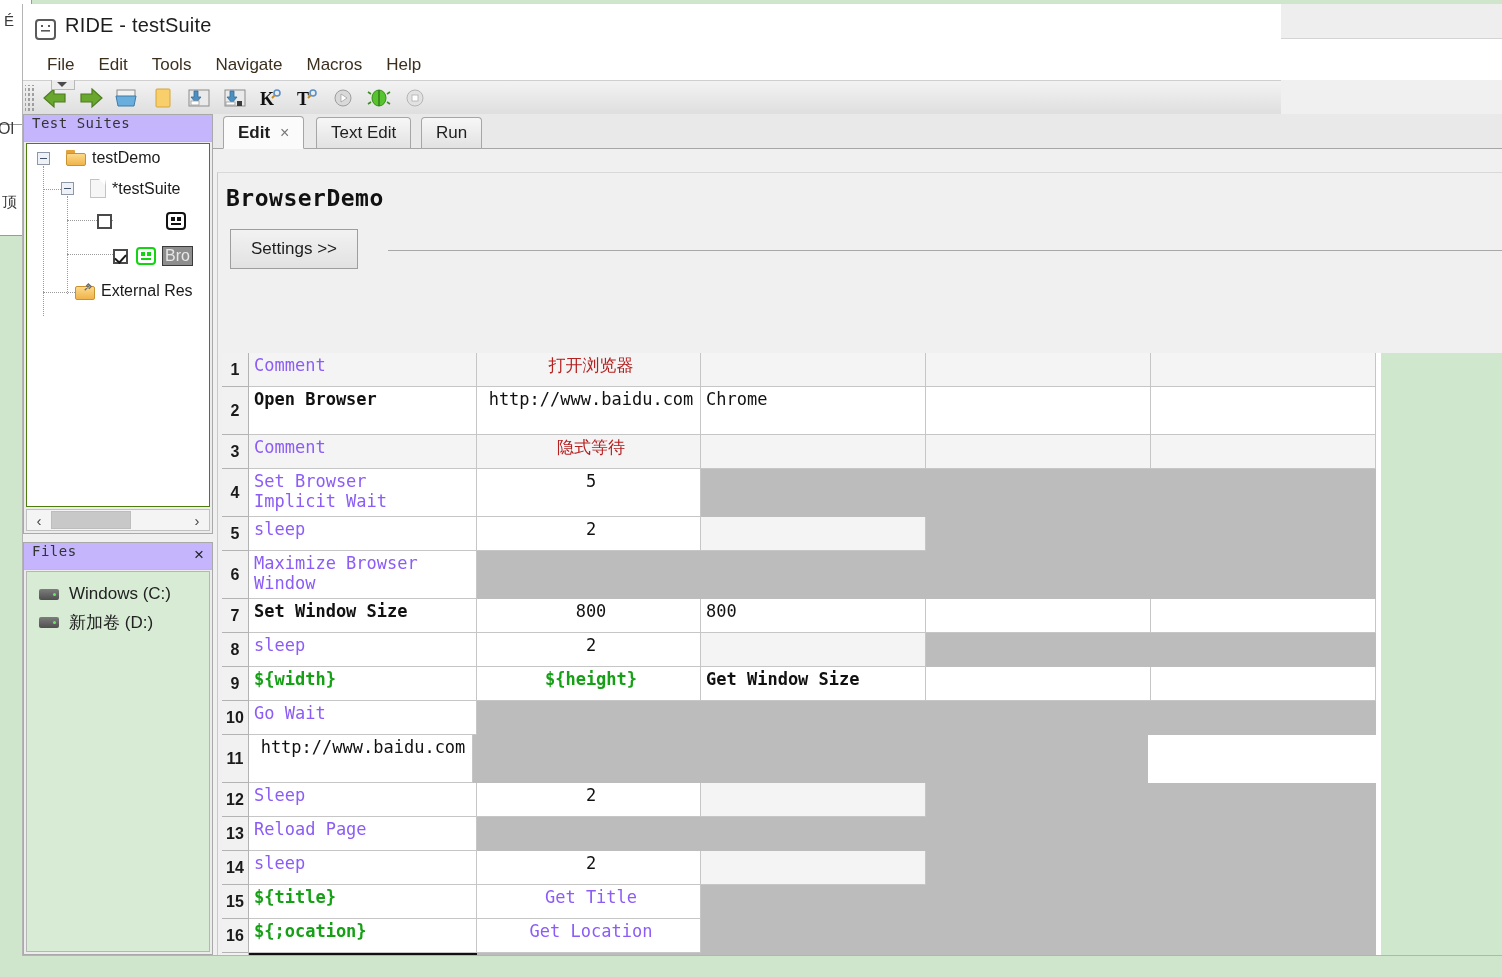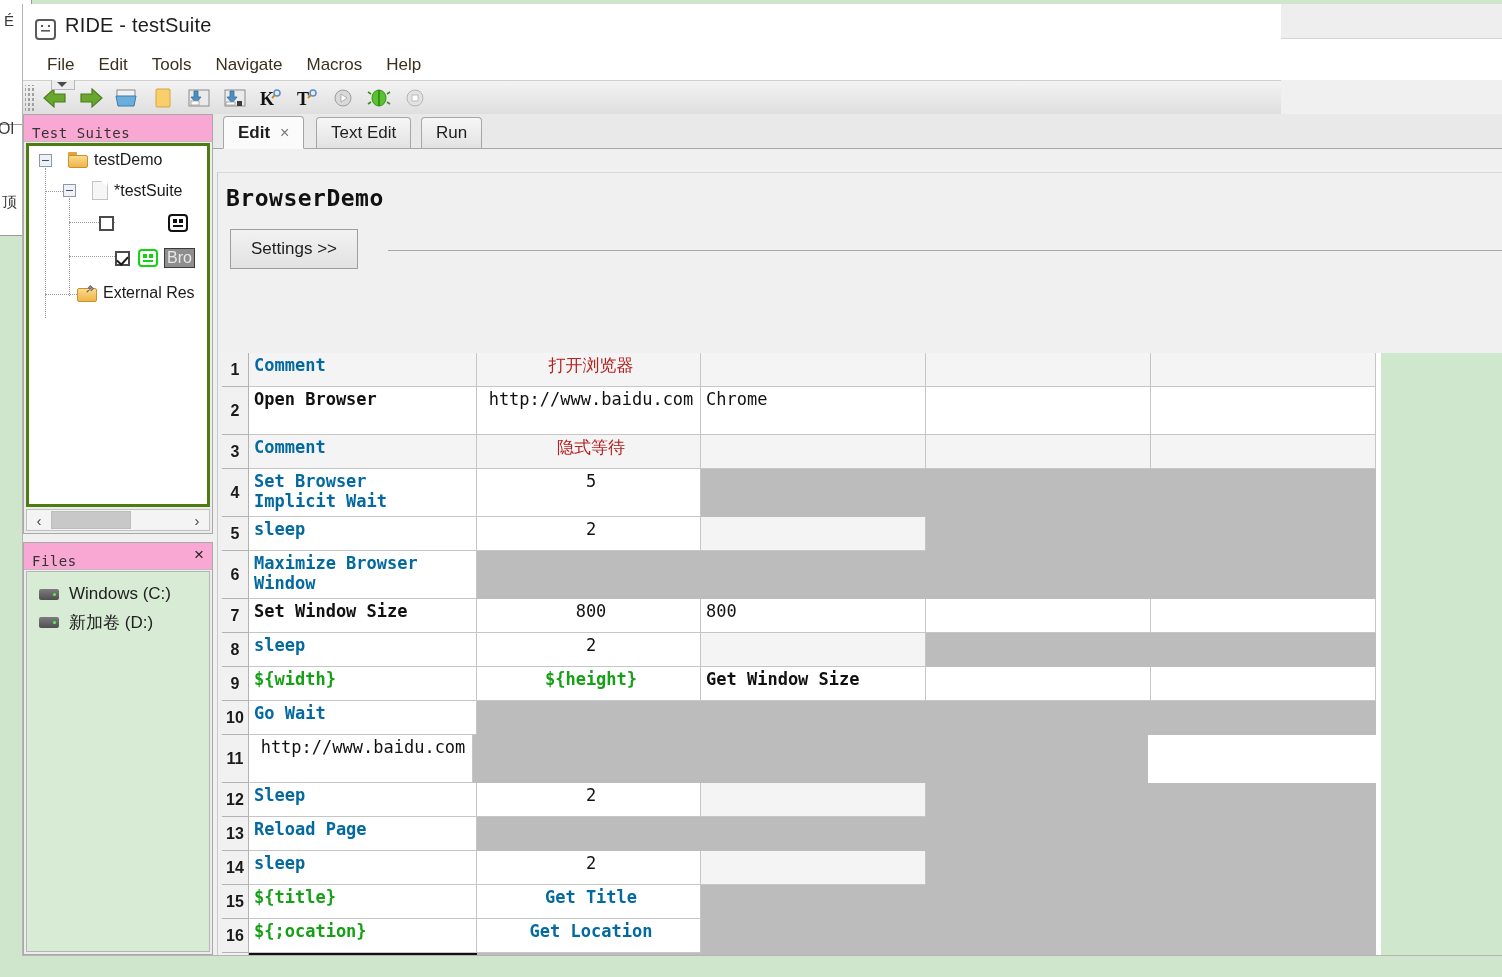--- a/index.html
+++ b/index.html
@@ -62,26 +62,26 @@
     background:#eeeeee;border-bottom:1px solid #d4d4d4;}
   #tb-handle{position:absolute;left:28px;top:-1px;width:22px;height:9px;background:#ececec;border:1px solid #b8b8b8;border-top:none;}
   #tb-handle:after{content:"";position:absolute;left:5px;top:2px;border-left:5px solid transparent;border-right:5px solid transparent;border-top:5px solid #4a4a4a;}
 
   
   #workarea{position:absolute;left:0;top:110px;right:0;bottom:0;}
 
   
   #leftdock{position:absolute;left:0;top:0;width:190px;bottom:0;}
   .panel{position:absolute;left:0;right:0;background:#ececec;border:1px solid #a9a9a9;box-sizing:border-box;}
-  .panel-head{height:26px;background:#f9a8d4;border-bottom:1px solid #bdbdbd;display:flex;align-items:flex-end;position:relative;}
+  .panel-head{height:26px;background:#c4b5fd;border-bottom:1px solid #bdbdbd;display:flex;align-items:flex-start;position:relative;}
   .panel-head .ph-title{font-family:"DejaVu Sans Mono","Liberation Mono",monospace;font-size:14px;color:#333;padding-left:8px;letter-spacing:.5px;}
   .panel-head .ph-close{position:absolute;right:8px;top:3px;font-size:17px;color:#222;font-family:"Liberation Sans",sans-serif;cursor:default;line-height:18px;}
 
   #tree-panel{top:0;height:420px;}
-  #tree-body{position:absolute;left:2px;right:2px;top:28px;bottom:26px;background:#fff;border:3px solid #4d7c0f;overflow:hidden;}
+  #tree-body{position:absolute;left:2px;right:2px;top:28px;bottom:26px;background:#fff;border:1px solid #4d7c0f;overflow:hidden;}
   .tnode{position:absolute;display:flex;align-items:center;white-space:nowrap;font-size:16px;color:#1a1a1a;cursor:default;}
   .tnode .lbl{margin-left:6px;font-family:"Liberation Sans",sans-serif;}
   .exp{width:13px;height:13px;border:1px solid #8d97a8;background:#eef1f6;position:absolute;box-sizing:border-box;}
   .exp:after{content:"";position:absolute;left:2px;top:5px;width:7px;height:1px;background:#43506a;}
   .dotline{position:absolute;border-left:1px dotted #9a9a9a;}
   .dotline.h{border-left:none;border-top:1px dotted #9a9a9a;}
   .folder{width:20px;height:16px;position:relative;display:inline-block;}
   .folder .ftab{position:absolute;left:0;top:0;width:9px;height:4px;background:#e2a33c;border-radius:1px 1px 0 0;}
   .folder .fbody{position:absolute;left:0;top:3px;width:20px;height:13px;background:linear-gradient(#fcd98b,#f0b44a);border:1px solid #c8922f;border-radius:2px;box-sizing:border-box;}
   .docicon{width:16px;height:19px;background:#f6f6f6;border:1px solid #c3c3c3;position:relative;box-sizing:border-box;}
@@ -134,21 +134,21 @@
          padding:2px 0 0 5px;font-family:"DejaVu Sans Mono","Liberation Mono",monospace;font-size:17px;
          line-height:20px;overflow:hidden;white-space:pre-wrap;cursor:default;}
   .gcell.c0{width:228px;flex:0 0 228px;}
   .gcell.c1{width:224px;flex:0 0 224px;text-align:center;}
   .gcell.c2{width:225px;flex:0 0 225px;}
   .gcell.c3{width:225px;flex:0 0 225px;}
   .gcell.c4{width:225px;flex:0 0 225px;}
   .bg-white{background:#ffffff;}
   .bg-alt{background:#f4f4f4;}
   .bg-dis{background:#bcbcbc;border-right-color:#bcbcbc;border-bottom-color:#bcbcbc;}
-  .kw{color:#0369a1;font-weight:bold;}
+  .kw{color:#8b5cf6;font-weight:normal;}
   .kw-black{color:#111;font-weight:bold;}
   .cmt{color:#b52020;}
   .var{color:#16a016;font-weight:bold;}
   .plain{color:#111;}
   .selcell{background:#ffff80 !important;outline:2px solid #111;outline-offset:-2px;}
   #grid-right{position:absolute;left:1159px;top:0;right:0;bottom:0;background:#cfe8cd;}
 </style>
 </head>
 <body>
 

